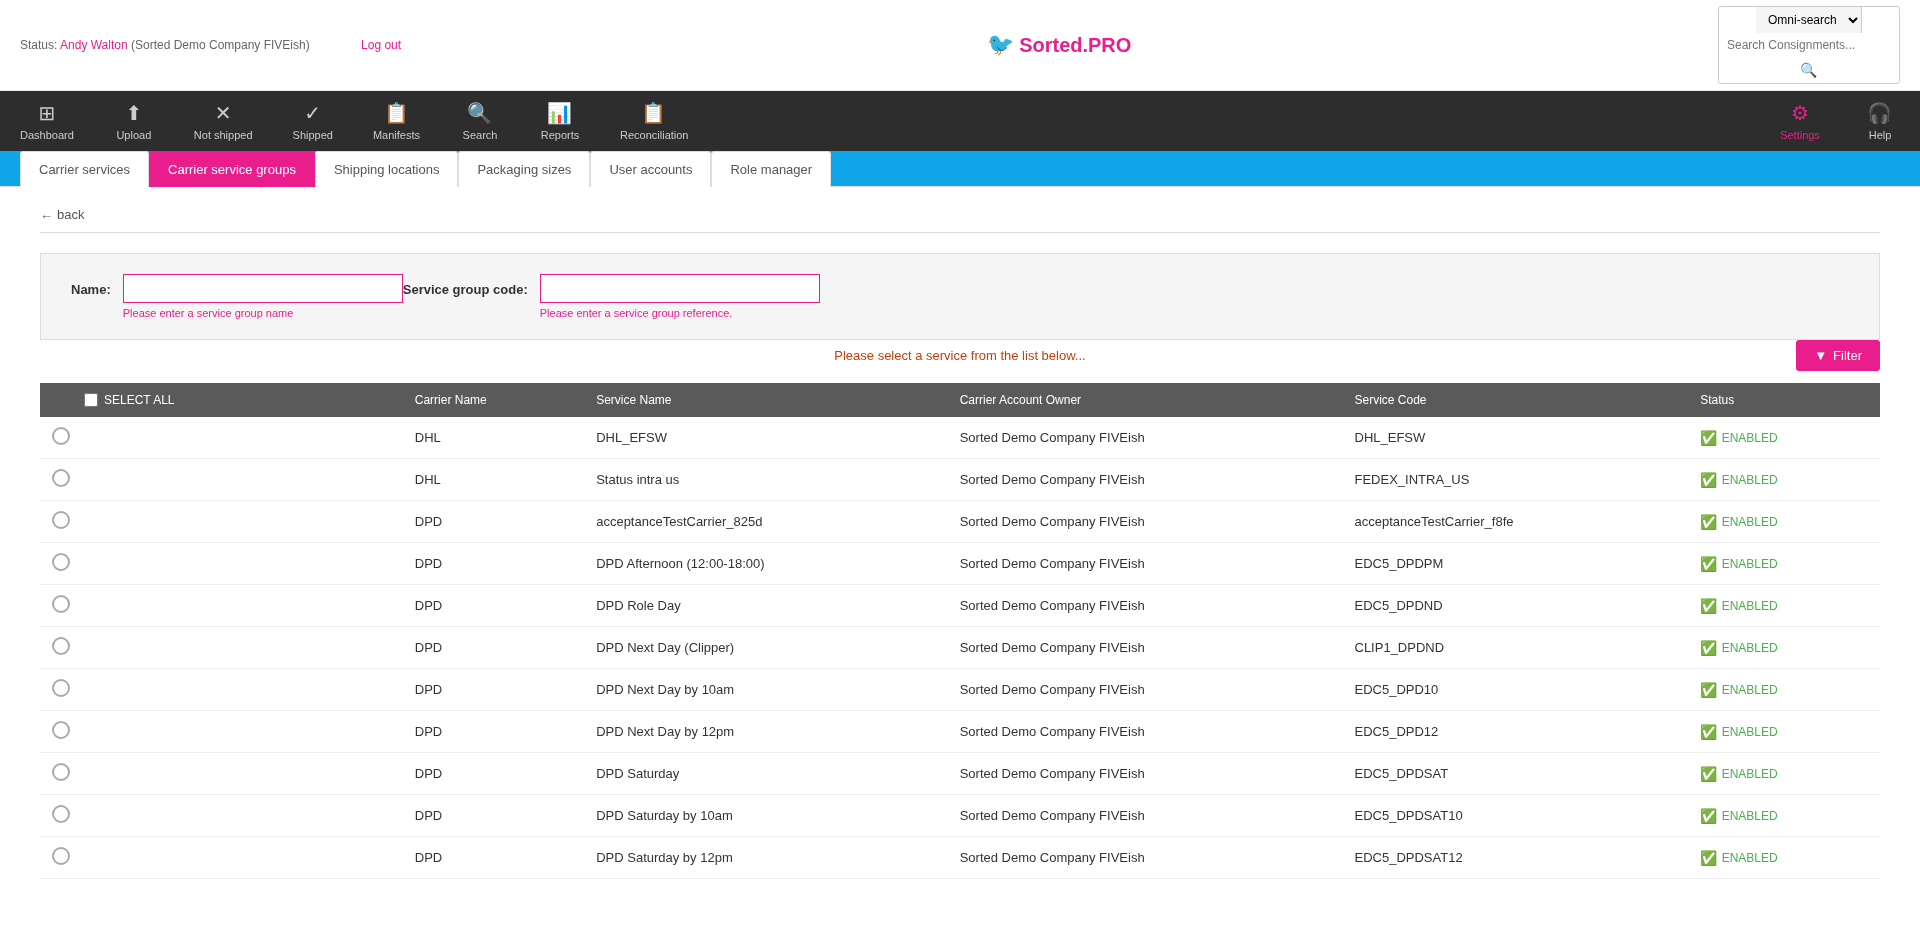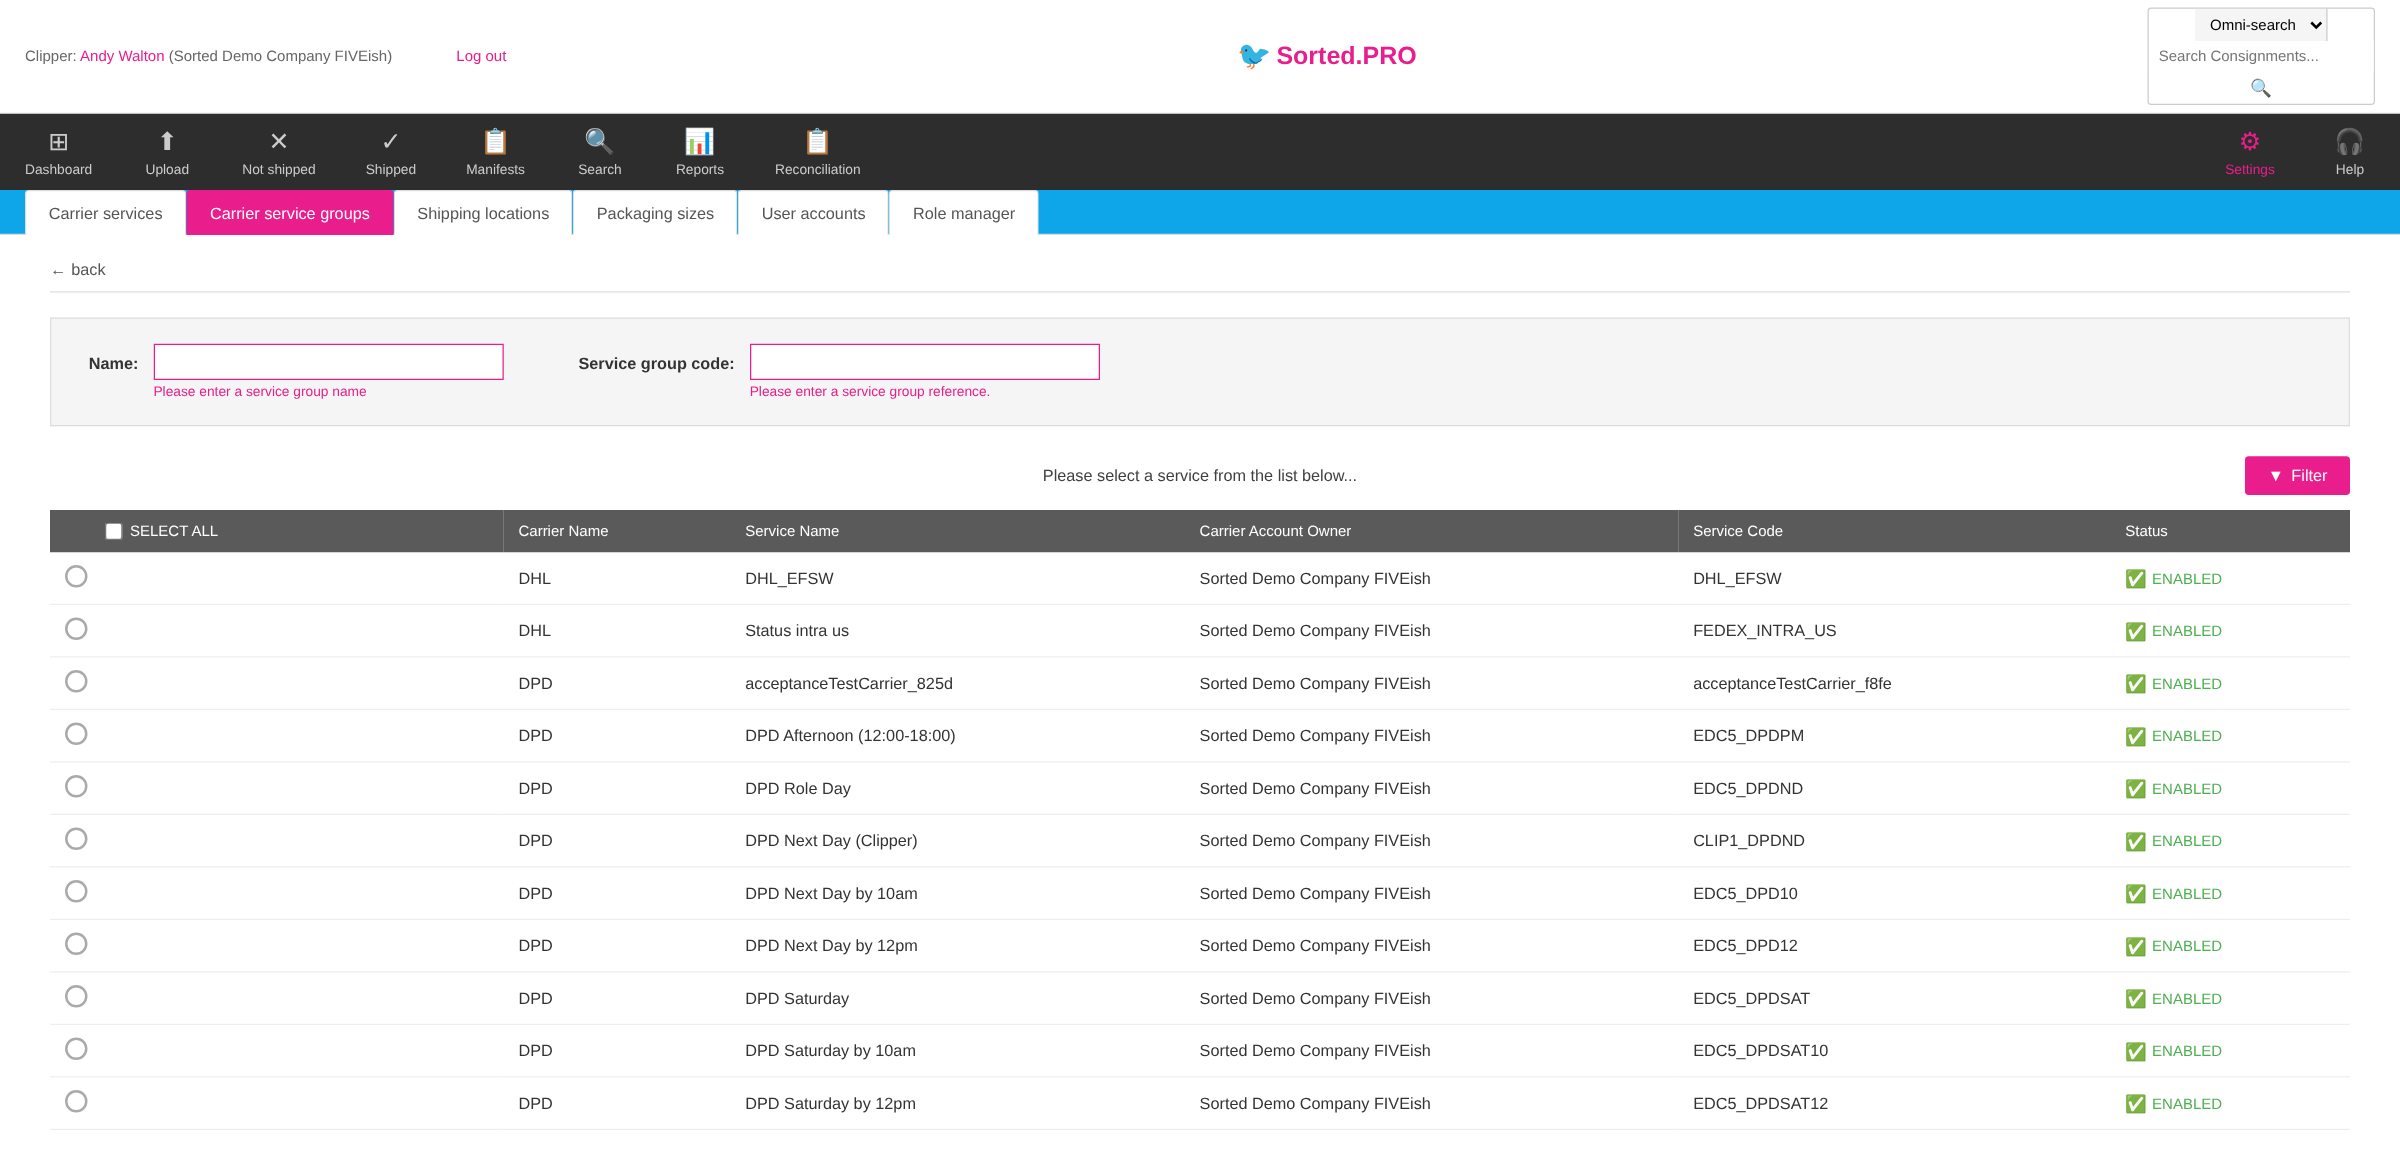--- a/index.html
+++ b/index.html
@@ -101,24 +101,22 @@
       margin-bottom: 24px;
     }
 
     .divider { border: none; border-top: 1px solid #ddd; margin: 0 0 20px 0; }
 
     
     .form-section {
       background: #f5f5f5;
       border: 1px solid #ddd;
       padding: 20px 30px;
-      margin-bottom: 24px;
       display: flex;
       align-items: flex-start;
-      gap: 60px;
     }
     .form-group {
       display: flex;
       align-items: flex-start;
       gap: 12px;
     }
     .form-label {
       font-size: 13px;
       font-weight: bold;
       color: #333;
@@ -138,21 +136,21 @@
 
     
     .filter-area {
       display: flex;
       justify-content: space-between;
       align-items: center;
       margin-bottom: 12px;
     }
     .select-hint {
       font-size: 13px;
-      color: #404040;
+      color: #c2410c;
       text-align: center;
       flex: 1;
     }
     .filter-btn {
       background: #e91e8c;
       color: #fff;
       border: none;
       padding: 8px 18px;
       cursor: pointer;
       font-size: 13px;
@@ -210,21 +208,21 @@
       align-items: center;
       justify-content: center;
       cursor: pointer;
     }
   </style>
 </head>
 <body>
 
 <div class="top-bar">
   <div class="top-bar-left">
-    <span>Clipper:</span>
+    <span>Status:</span>
     <a>Andy Walton</a>
     <span>(Sorted Demo Company FIVEish)</span>
     <a style="margin-left:8px; color:#e91e8c;padding-left:40px;">Log out</a>
   </div>
   <div class="top-bar-center">
     <span class="logo-bird">🐦</span>
     <span class="logo-text">Sorted.PRO</span>
   </div>
   <div class="top-bar-right">
     <div class="search-container">

